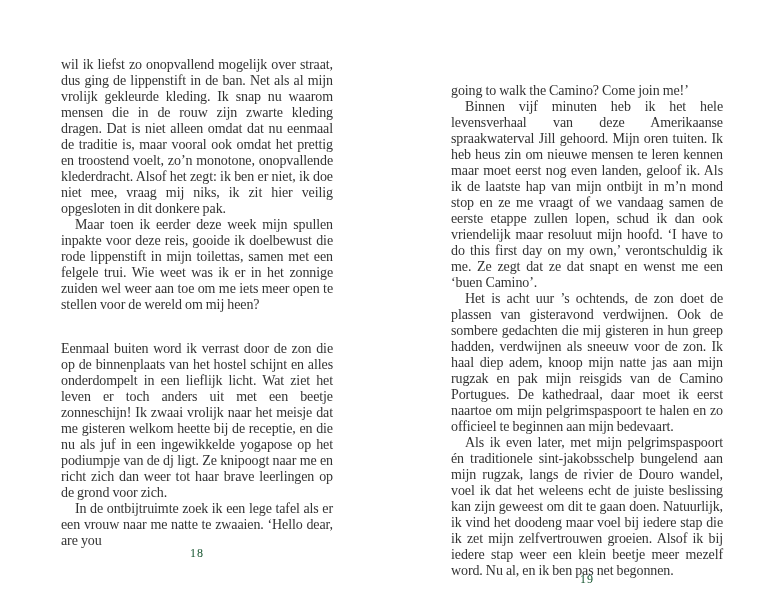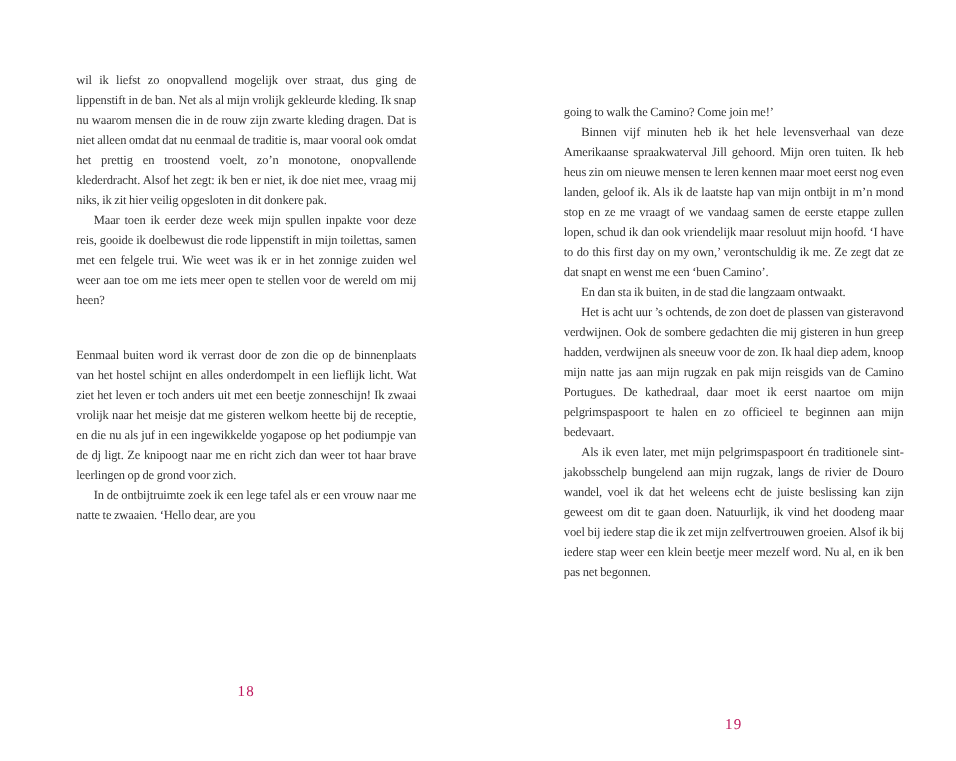--- a/index.html
+++ b/index.html
@@ -22,39 +22,39 @@
   .page {
     position: absolute;
     top: 57px;
     width: 272px;
     height: 545px;
   }
   .page-left  { left: 61px; }
   .page-right { left: 451px; margin-top: 26px; }
   .text-block p {
     margin: 0;
-    font-size: 10px;
+    font-size: 14px;
     line-height: 16px;
     color: #333333;
     text-align: justify;
     letter-spacing: -0.1px;
     word-spacing: -0.3px;
     hyphens: auto;
   }
   .text-block p.indent { text-indent: 14px; }
   .text-block p.section-start { margin-top: 28px; }
   .book-title { }
   .page-number {
     position: absolute;
     top: 489px;
     left: 0;
     width: 100%;
     text-align: center;
     font-size: 12px;
-    color: #be185d;
+    color: #14532d;
     letter-spacing: 1px;
   }
 </style>
 </head>
 <body>
 
 <div class="spread">
 
   <div class="page page-left">
     <div class="text-block">
@@ -63,21 +63,20 @@
       <p class="para section-start">Eenmaal buiten word ik verrast door de zon die op de binnenplaats van het hostel schijnt en alles onderdompelt in een lieflijk licht. Wat ziet het leven er toch anders uit met een beetje zonneschijn! Ik zwaai vrolijk naar het meisje dat me gisteren welkom heette bij de receptie, en die nu als juf in een ingewikkelde yogapose op het podiumpje van de dj ligt. Ze knipoogt naar me en richt zich dan weer tot haar brave leerlingen op de grond voor zich.</p>
       <p class="para indent">In de ontbijtruimte zoek ik een lege tafel als er een vrouw naar me natte te zwaaien. ‘Hello dear, are you</p>
     </div>
     <div class="page-number">18</div>
   </div>
 
   <div class="page page-right">
     <div class="text-block">
       <p class="para">going to walk the Camino? Come join me!’</p>
       <p class="para indent">Binnen vijf minuten heb ik het hele levensverhaal van deze Amerikaanse spraakwaterval Jill gehoord. Mijn oren tuiten. Ik heb heus zin om nieuwe mensen te leren kennen maar moet eerst nog even landen, geloof ik. Als ik de laatste hap van mijn ontbijt in m’n mond stop en ze me vraagt of we vandaag samen de eerste etappe zullen lopen, schud ik dan ook vriendelijk maar resoluut mijn hoofd. ‘I have to do this first day on my own,’ verontschuldig ik me. Ze zegt dat ze dat snapt en wenst me een ‘buen Camino’.</p>
-      <p class="para indent">En dan sta ik buiten, in de stad die langzaam ontwaakt.</p>
       <p class="para indent">
         <span>Het is acht uur ’s ochtends, de zon doet de plassen van gisteravond verdwijnen. Ook de sombere gedachten die mij gisteren in hun greep hadden, verdwijnen als sneeuw voor de zon. Ik haal diep adem, knoop mijn natte jas aan mijn rugzak en pak mijn reisgids van de </span><span class="book-title">Camino Portugues</span><span>. De kathedraal, daar moet ik eerst naartoe om mijn pelgrimspaspoort te halen en zo officieel te beginnen aan mijn bedevaart.</span>
       </p>
       <p class="para indent">Als ik even later, met mijn pelgrimspaspoort én traditionele sint-jakobsschelp bungelend aan mijn rugzak, langs de rivier de Douro wandel, voel ik dat het weleens echt de juiste beslissing kan zijn geweest om dit te gaan doen. Natuurlijk, ik vind het doodeng maar voel bij iedere stap die ik zet mijn zelfvertrouwen groeien. Alsof ik bij iedere stap weer een klein beetje meer mezelf word. Nu al, en ik ben pas net begonnen.</p>
     </div>
     <div class="page-number">19</div>
   </div>
 
 </div>
 

